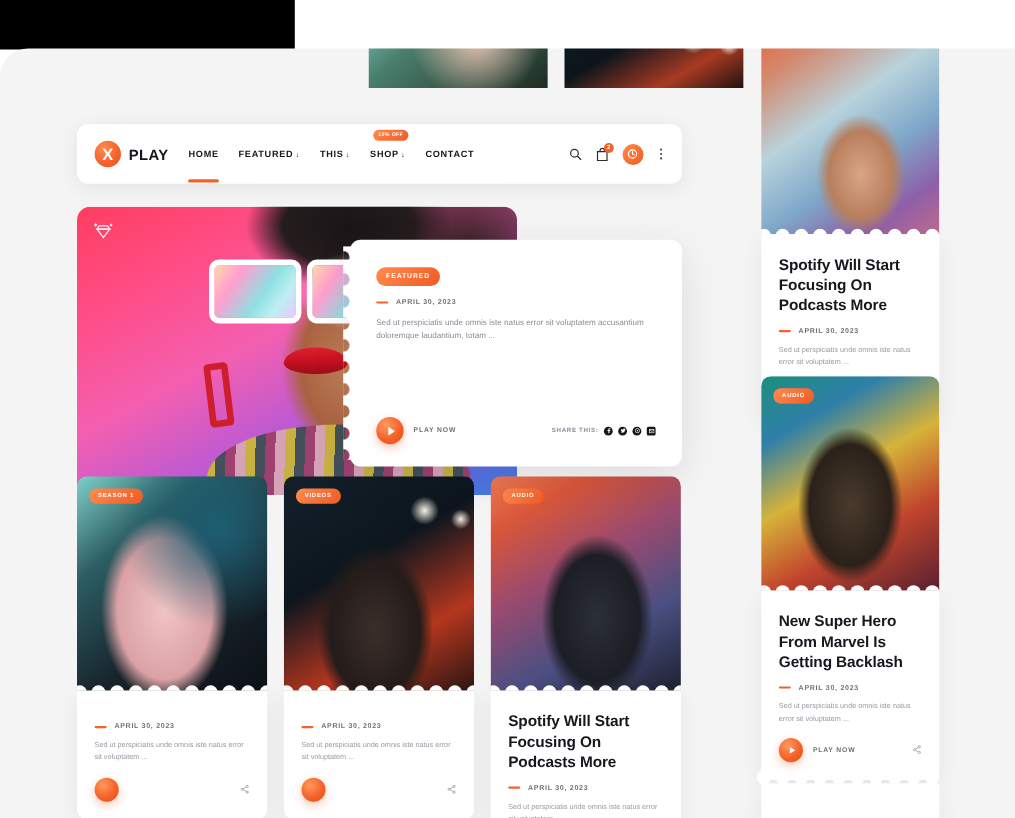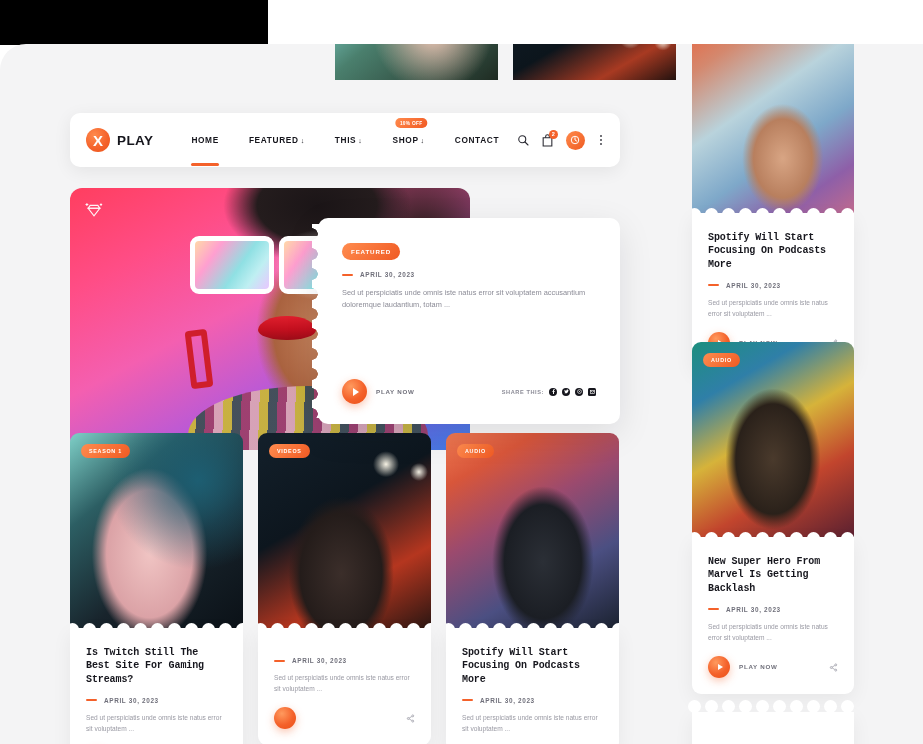--- a/index.html
+++ b/index.html
@@ -35,21 +35,21 @@
   .logo-wrap{ display:flex; align-items:center; gap:7px; }
   .logo-mark{
     width:24px;height:24px;border-radius:50%;
     background:radial-gradient(circle at 35% 30%, #ff8a4c 0%, #f4612a 60%, #ea5418 100%);
     display:flex;align-items:center;justify-content:center;
     color:#fff;font-weight:700;font-size:15px;line-height:1;
     font-family:"Liberation Sans", sans-serif;
   }
   .logo-text{ font-size:13.5px;font-weight:700;letter-spacing:.4px;color:#15151c; }
 
-  .nav-list{ display:flex;align-items:flex-start;gap:30px;margin-left:38px;position:relative; }
+  .nav-list{ display:flex;align-items:flex-start;gap:18px;margin-left:18px;position:relative; }
   .nav-item{
     font-size:8.3px;font-weight:700;letter-spacing:.65px;color:#15151c;
     position:relative; cursor:pointer; white-space:nowrap;
     padding:4px 0;
   }
   .nav-item.active::after{
     content:""; position:absolute; left:0; right:0; bottom:-17px;
     height:3px; border-radius:2px; background:#f4612a;
   }
   .nav-arrow{ font-size:7px; margin-left:2px; }
@@ -190,21 +190,21 @@
     background:linear-gradient(135deg,#ff8c4f,#f05a23);
     color:#fff; font-size:5.4px; font-weight:700; letter-spacing:.7px;
     padding:4px 8px; border-radius:9px;
   }
   .card-body{
     position:relative; background:#fff; border-radius:0 0 9px 9px;
     padding:18px 16px 16px 16px;
     box-shadow:0 6px 20px rgba(15,15,25,.06);
   }
   .card-title{
-    font-size:10px; font-weight:700; line-height:1.33; color:#16161d; letter-spacing:-.1px;font-family:Liberation Mono, monospace;
+    font-size:14px; font-weight:700; line-height:1.33; color:#16161d; letter-spacing:-.1px;
   }
   .card-excerpt{ margin-top:8px; font-size:6.6px; line-height:1.72; color:#9a9aa4; }
   .card-action{ margin-top:12px; display:flex;align-items:center; }
   .play-btn.sm{ width:22px;height:22px; }
   .play-btn.sm .tri{ border-left-width:5px;border-top-width:3.5px;border-bottom-width:3.5px; }
   .share-net{ margin-left:auto; cursor:pointer; }
 
   
   .art-gaming{
     background:
@@ -404,21 +404,20 @@
         <i style="left:64px"></i>
           <i style="left:81px"></i>
           <i style="left:98px"></i>
           <i style="left:115px"></i>
         <i style="left:132px"></i>
           <i style="left:149px"></i>
           <i style="left:166px"></i>
       </div>
     </div>
     <div class="card-body">
-      <h3 class="card-title">Is Twitch Still The Best Site For Gaming Streams?</h3>
       <div class="meta-row">
         <span class="meta-dash"></span>
         <span class="meta-date">APRIL 30, 2023</span>
       </div>
       <p class="card-excerpt">Sed ut perspiciatis unde omnis iste natus error sit voluptatem ...</p>
       <div class="card-action">
         <span class="play-btn sm">
           
         </span>
 

